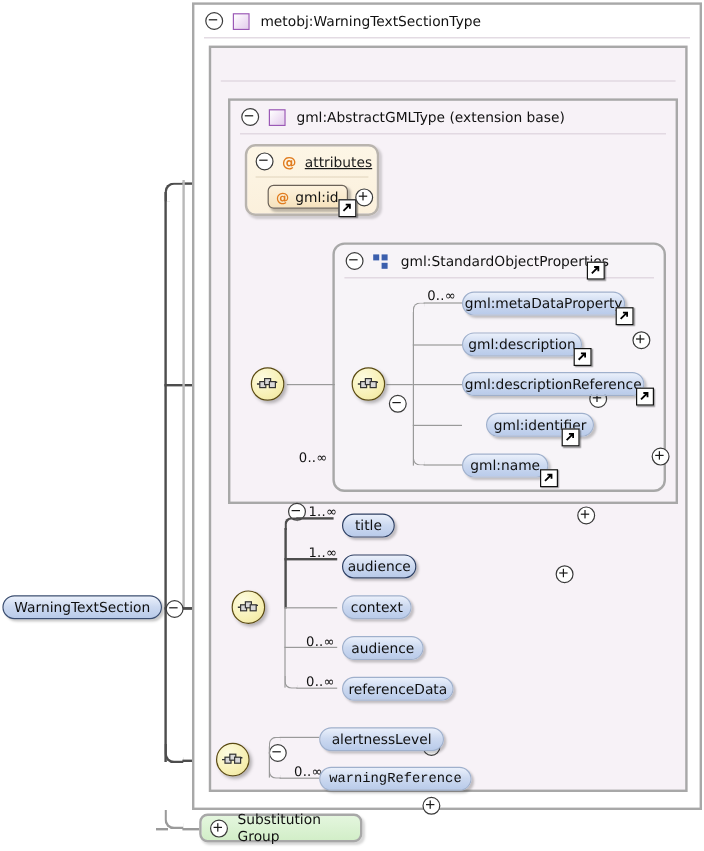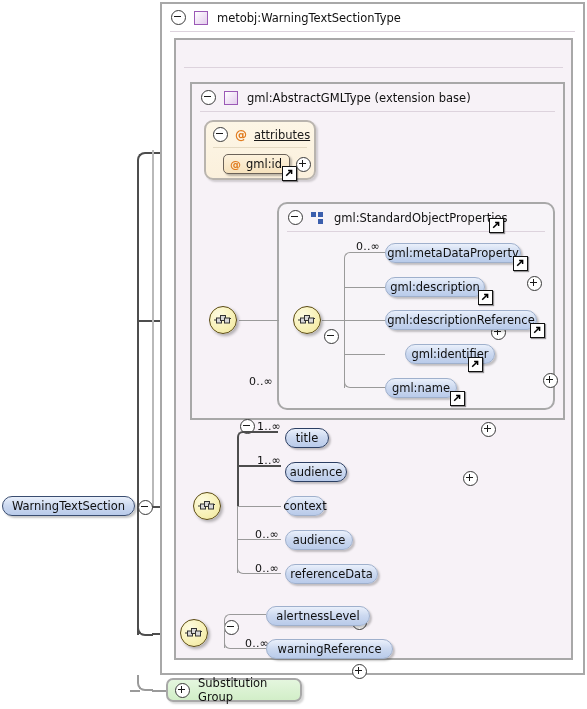--- a/index.html
+++ b/index.html
@@ -291,21 +291,21 @@
     <span>title</span>
   </div>
   <div class="pm plus abs" style="left:334px;top:431px;"></div>
 
   <div class="card" style="left:257px;top:454px;">1..∞</div>
   <div class="el req" style="left:285px;top:462px;width:62px;">
     <span>audience</span>
   </div>
   <div class="pm plus abs" style="left:352px;top:465px;"></div>
 
-  <div class="el opt" style="left:285px;top:496px;width:40px;">
+  <div class="el opt" style="left:285px;top:496px;width:58px;">
     <span>context</span>
   </div>
   <div class="pm plus abs" style="left:352px;top:499px;"></div>
 
   <div class="card" style="left:255px;top:528px;">0..∞</div>
   <div class="el opt" style="left:285px;top:530px;width:68px;">
     <span>audience</span>
   </div>
 
   <div class="card" style="left:255px;top:562px;">0..∞</div>
@@ -326,21 +326,21 @@
   <div class="elbow abs" style="left:224px;top:614px;width:10px;height:10px;border-width:1px 0 0 1px;border-radius:6px 0 0 0;"></div>
   <div class="elbow abs" style="left:224px;top:639px;width:10px;height:10px;border-width:0 0 1px 1px;border-radius:0 0 0 6px;"></div>
   <div class="ln abs" style="left:233px;top:614px;width:33px;height:1px;"></div>
   <div class="ln abs" style="left:233px;top:648px;width:33px;height:1px;"></div>
 
   <div class="el opt" style="left:266px;top:606px;width:104px;">
     <span>alertnessLevel</span>
   </div>
 
   <div class="card" style="left:245px;top:637px;">0..∞</div>
-  <div class="el opt" style="left:266px;top:639px;width:127px;">
+  <div class="el opt" style="left:266px;top:639px;width:127px;font-family:Liberation Mono, monospace;">
     <span>warningReference</span>
   </div>
 
   <div class="subg" style="left:166px;top:678px;width:136px;">
     <div class="pm plus"></div>
     <span>Substitution Group</span>
   </div>
 
 </div>
 

